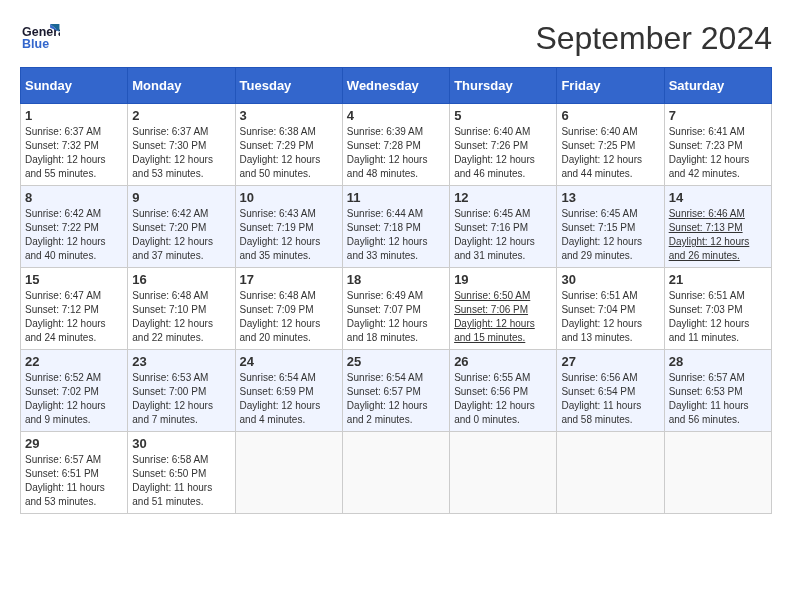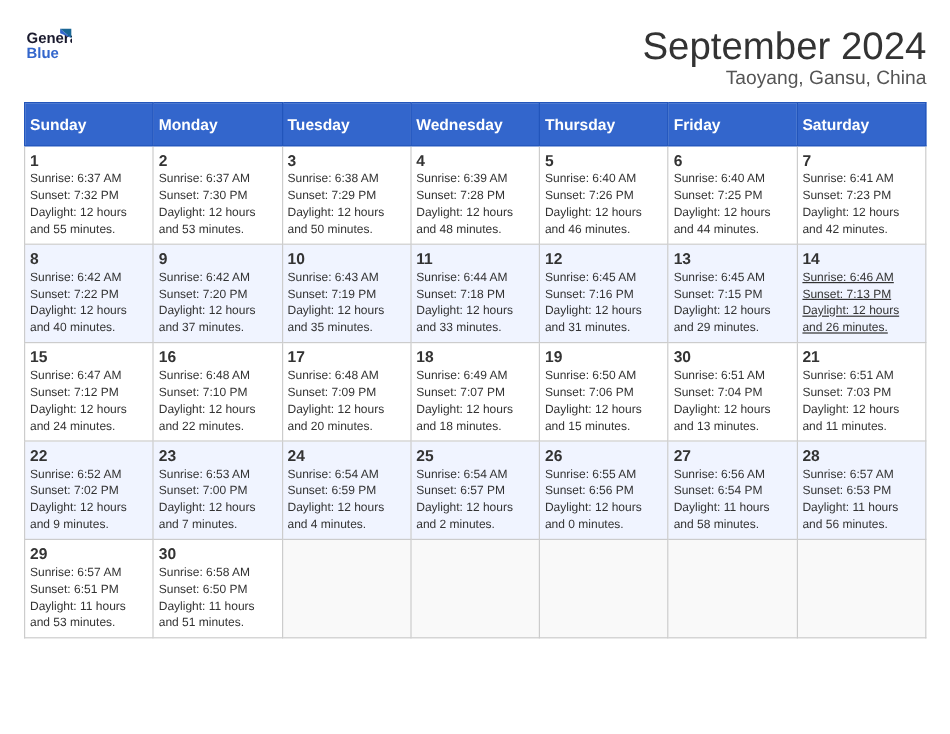--- a/index.html
+++ b/index.html
@@ -85,21 +85,20 @@
   <div class="logo">
     <svg class="logo-icon" viewBox="0 0 50 45">
       <text x="2" y="20" font-family="Arial" font-size="16" font-weight="bold" fill="#1a1a2e">General</text>
       <text x="2" y="36" font-family="Arial" font-size="16" font-weight="bold" fill="#3366cc">Blue</text>
       <polygon points="38,5 50,15 38,10" fill="#3366cc"></polygon>
       <polygon points="38,5 50,5 50,15" fill="#1a6694"></polygon>
     </svg>
   </div>
   <div class="title-area">
     <div class="month-title">September 2024</div>
-    <div class="location-title">Taoyang, Gansu, China</div>
   </div>
 </div>
 
 <table class="calendar">
   <thead>
     <tr id="weekday-header">
     <th>Sunday</th>
         <th>Monday</th>
         <th>Tuesday</th>
         <th>Wednesday</th>
@@ -235,21 +234,21 @@
         </td>
         <td>
           <span class="day-number">18</span>
           <div class="day-info" style="white-space: pre-line;">Sunrise: 6:49 AM
 Sunset: 7:07 PM
 Daylight: 12 hours
 and 18 minutes.</div>
         </td>
         <td>
           <span class="day-number">19</span>
-          <div class="day-info" style="white-space: pre-line;">Sunrise: 6:50 AM
+          <div class="day-info" style="white-space: pre-line; text-decoration: underline;">Sunrise: 6:50 AM
 Sunset: 7:06 PM
 Daylight: 12 hours
 and 15 minutes.</div>
         </td>
         <td>
           <span class="day-number">30</span>
           <div class="day-info" style="white-space: pre-line;">Sunrise: 6:51 AM
 Sunset: 7:04 PM
 Daylight: 12 hours
 and 13 minutes.</div>

